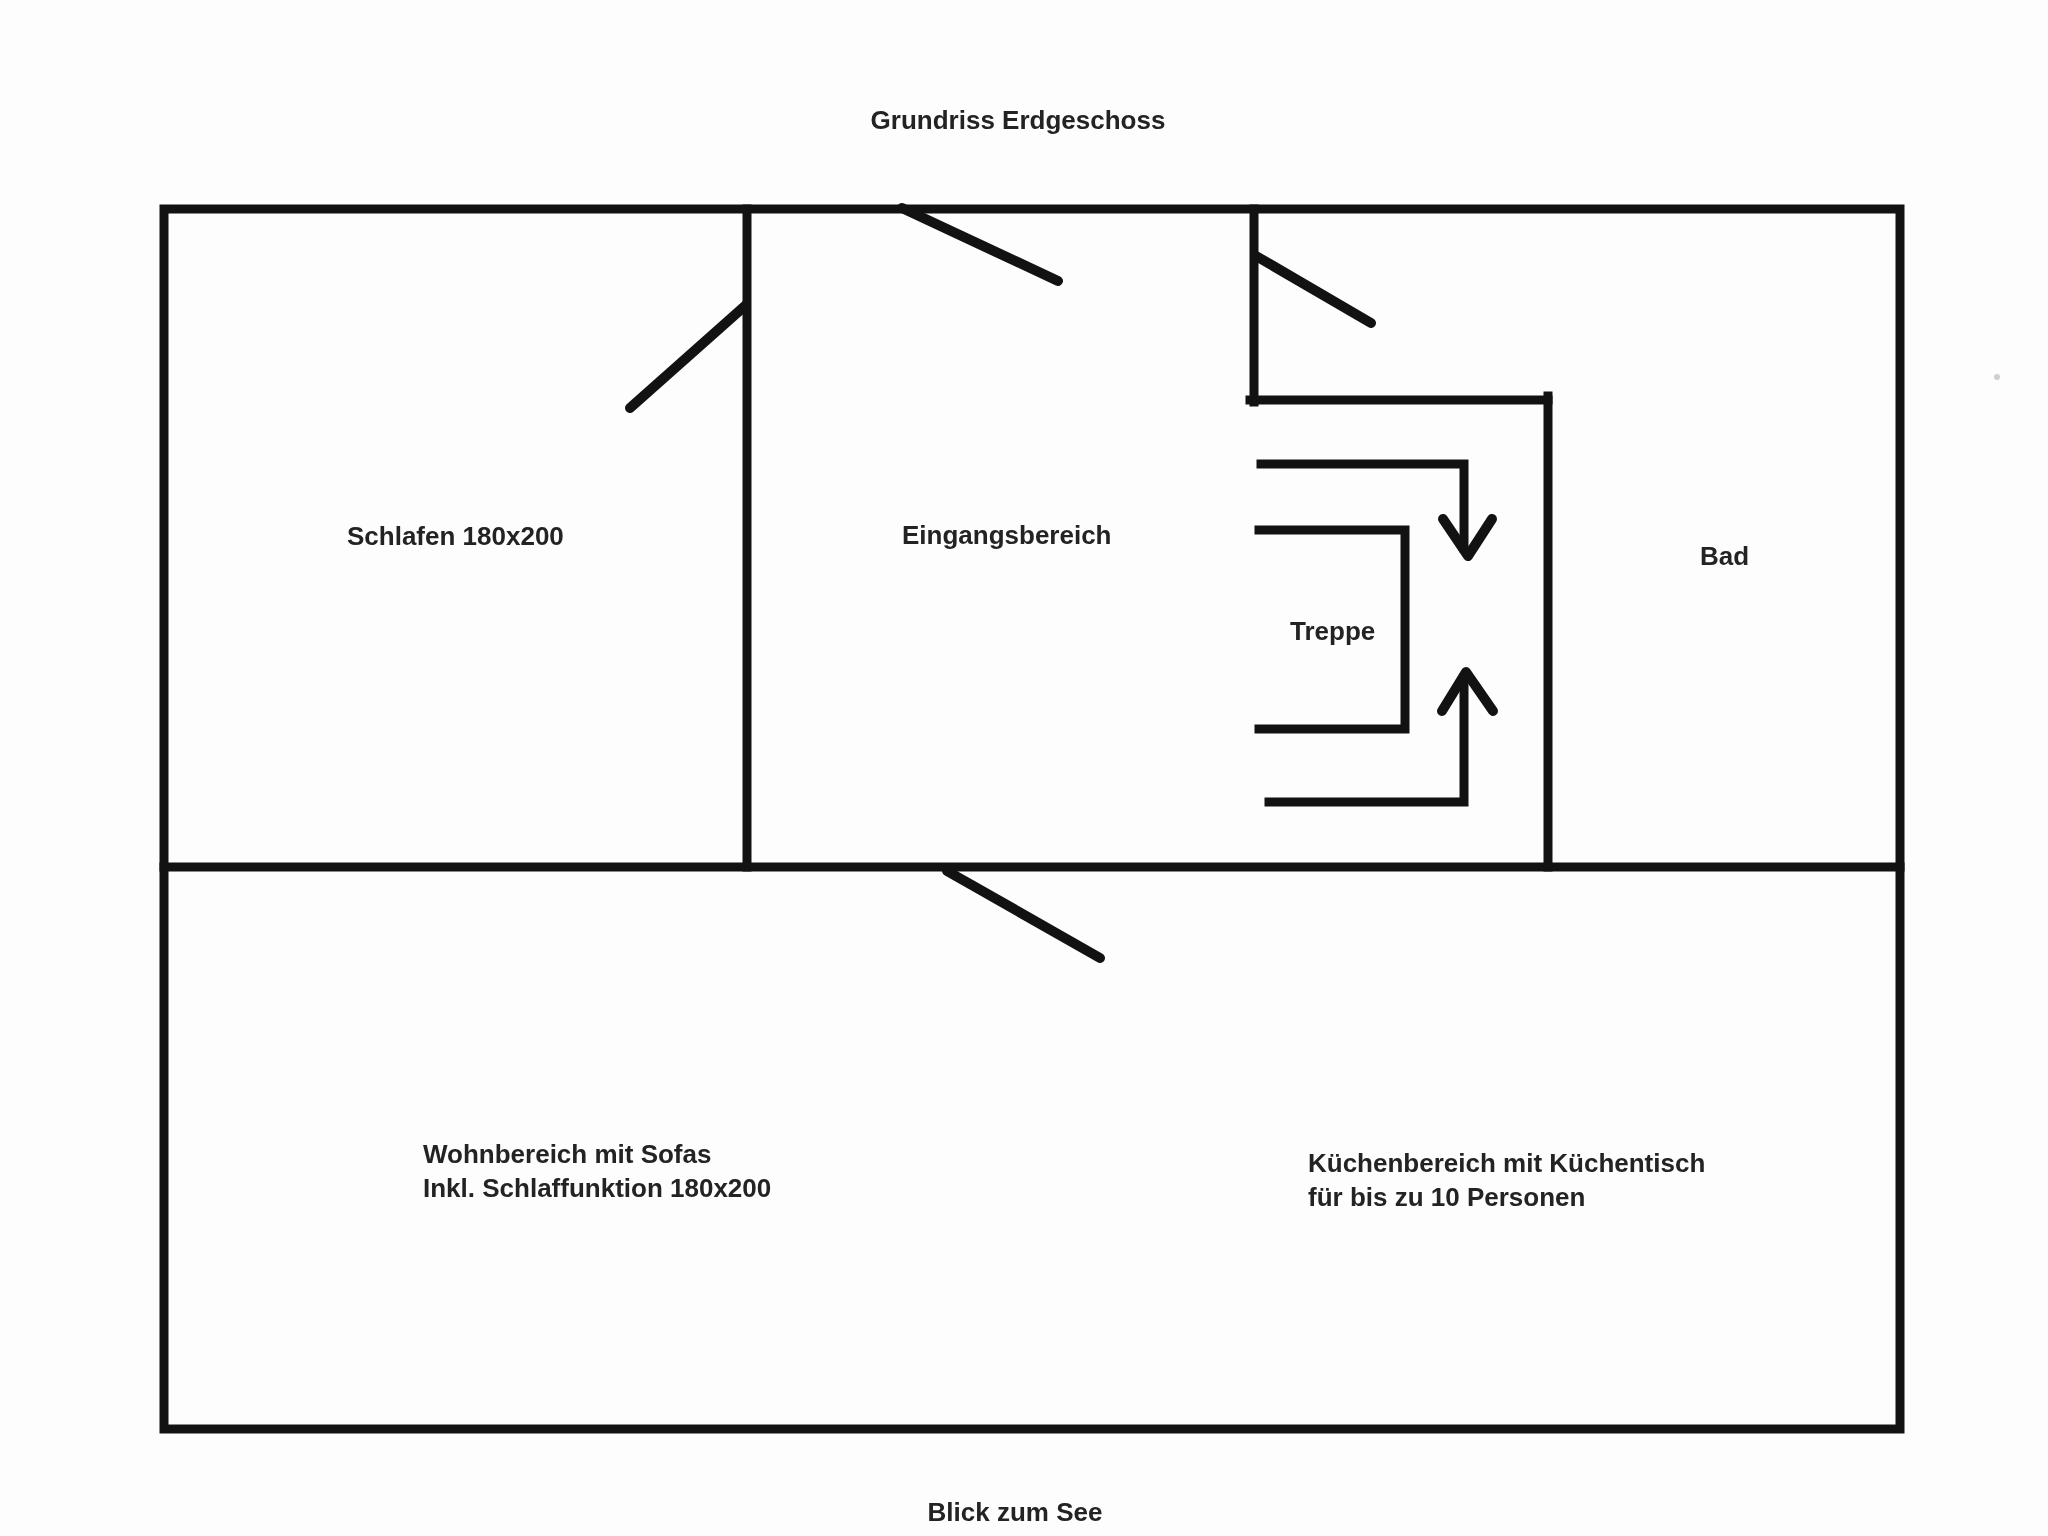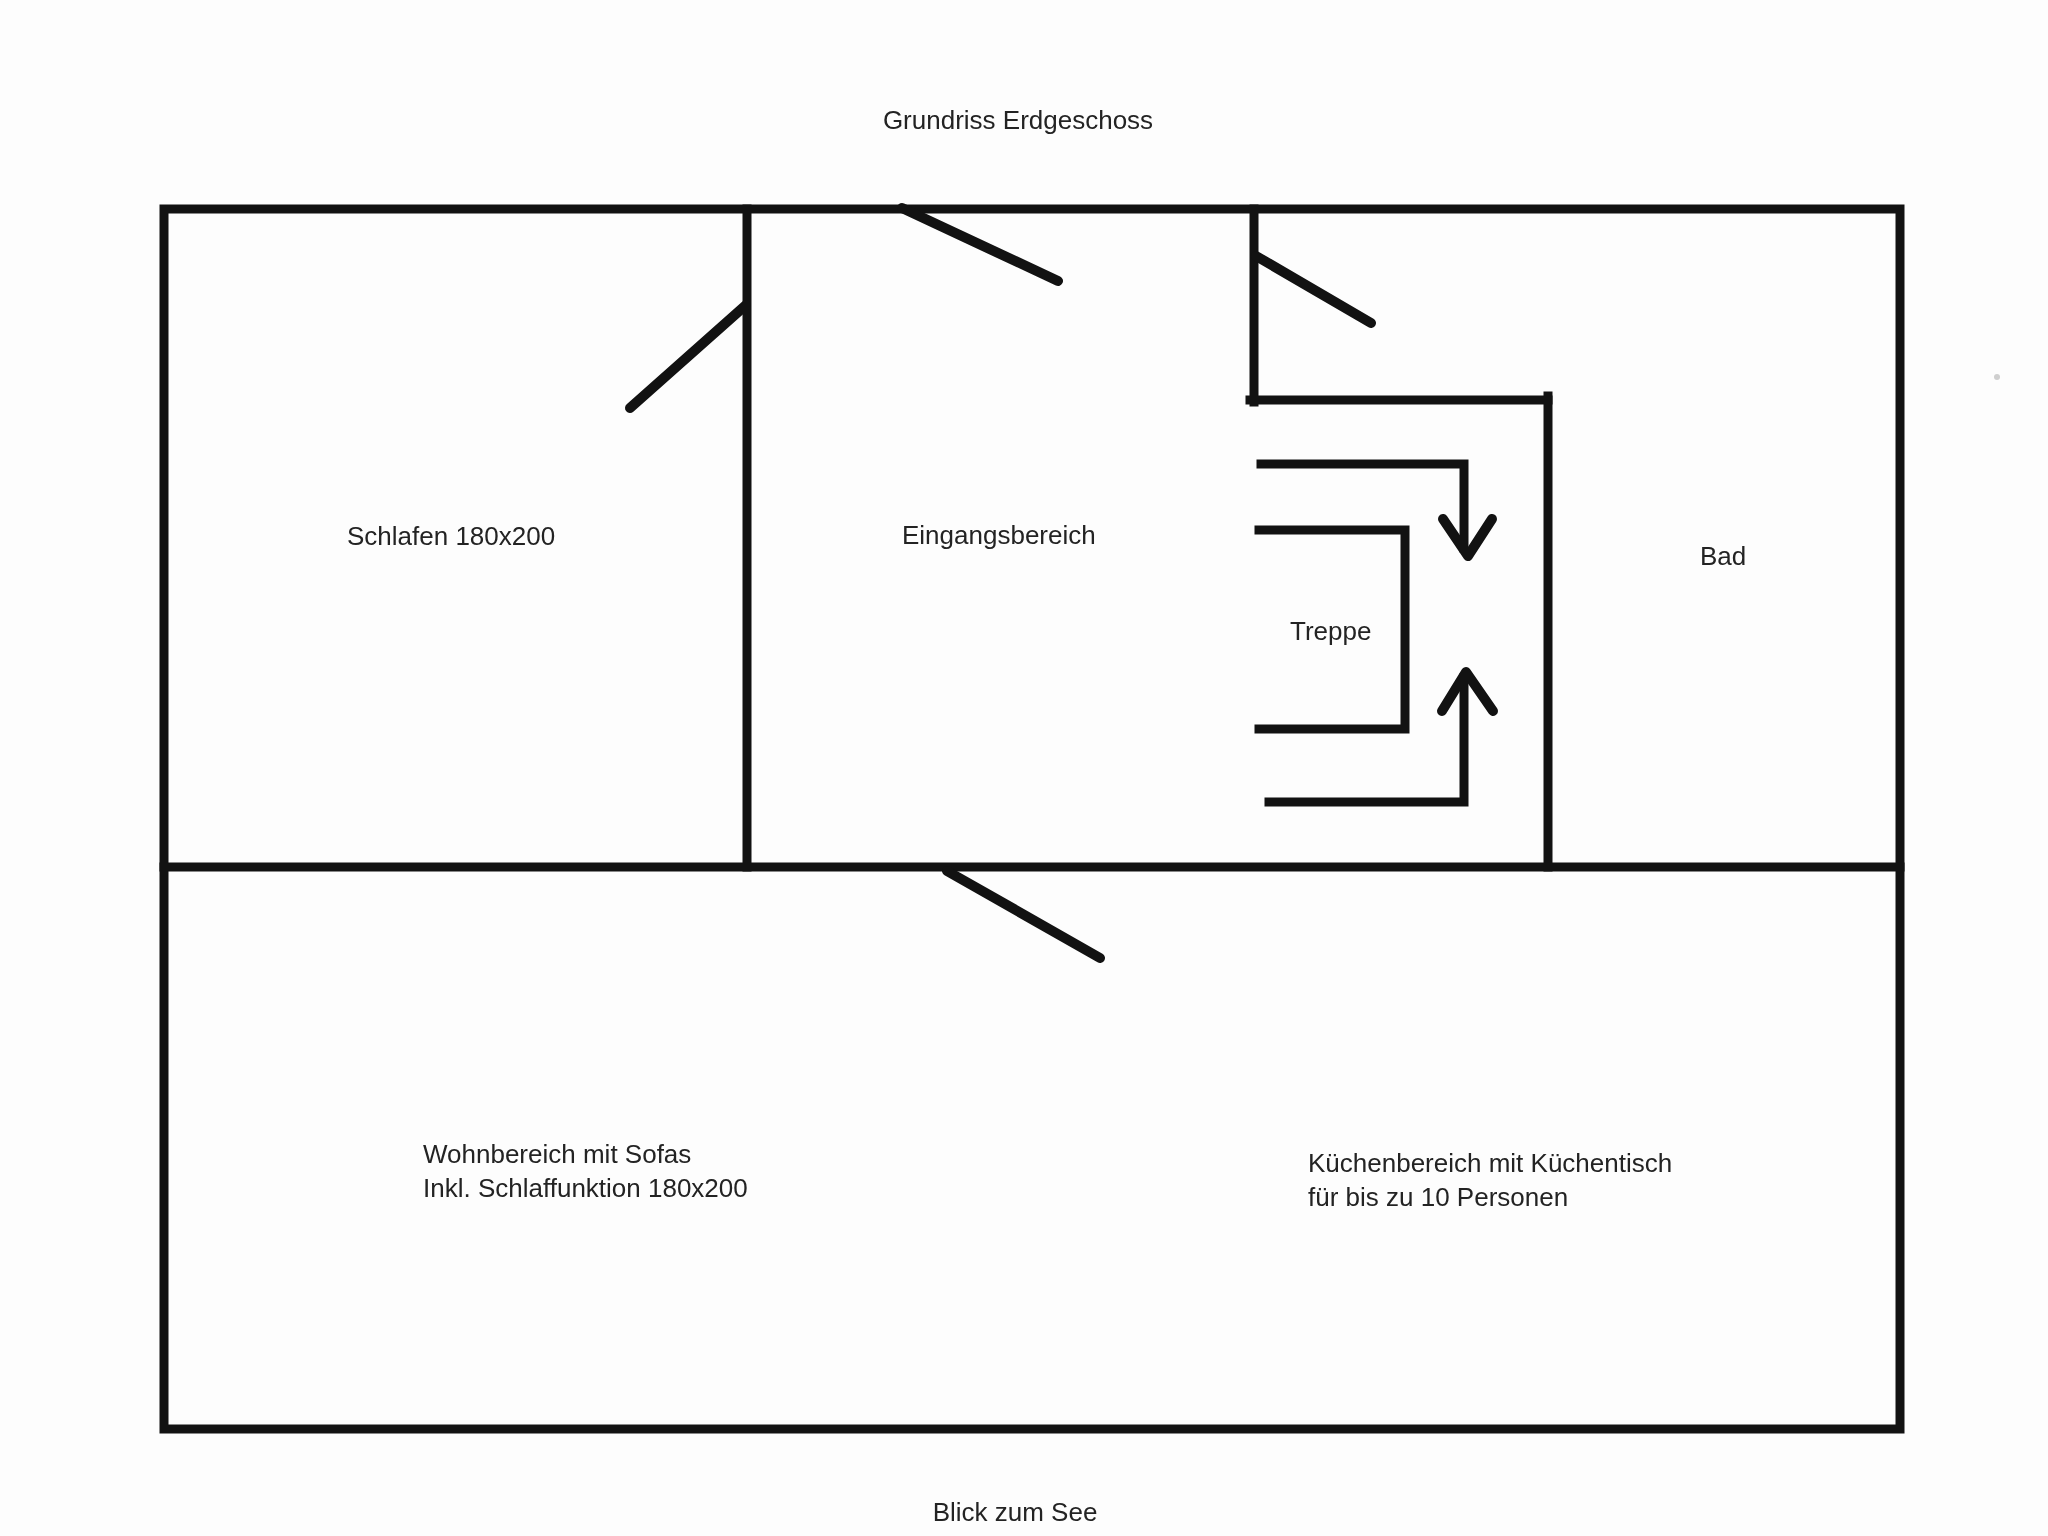--- a/index.html
+++ b/index.html
@@ -7,20 +7,21 @@
     padding: 0;
     background: #fdfdfd;
   }
   .page {
     position: relative;
     width: 2048px;
     height: 1536px;
     background: #fdfdfd;
     overflow: hidden;
     font-family: "Liberation Sans", "DejaVu Sans", sans-serif;
+    font-weight: bold;
   }
   svg.plan {
     position: absolute;
     top: 0;
     left: 0;
   }
   .wall {
     fill: none;
     stroke: #121212;
     stroke-width: 9;

